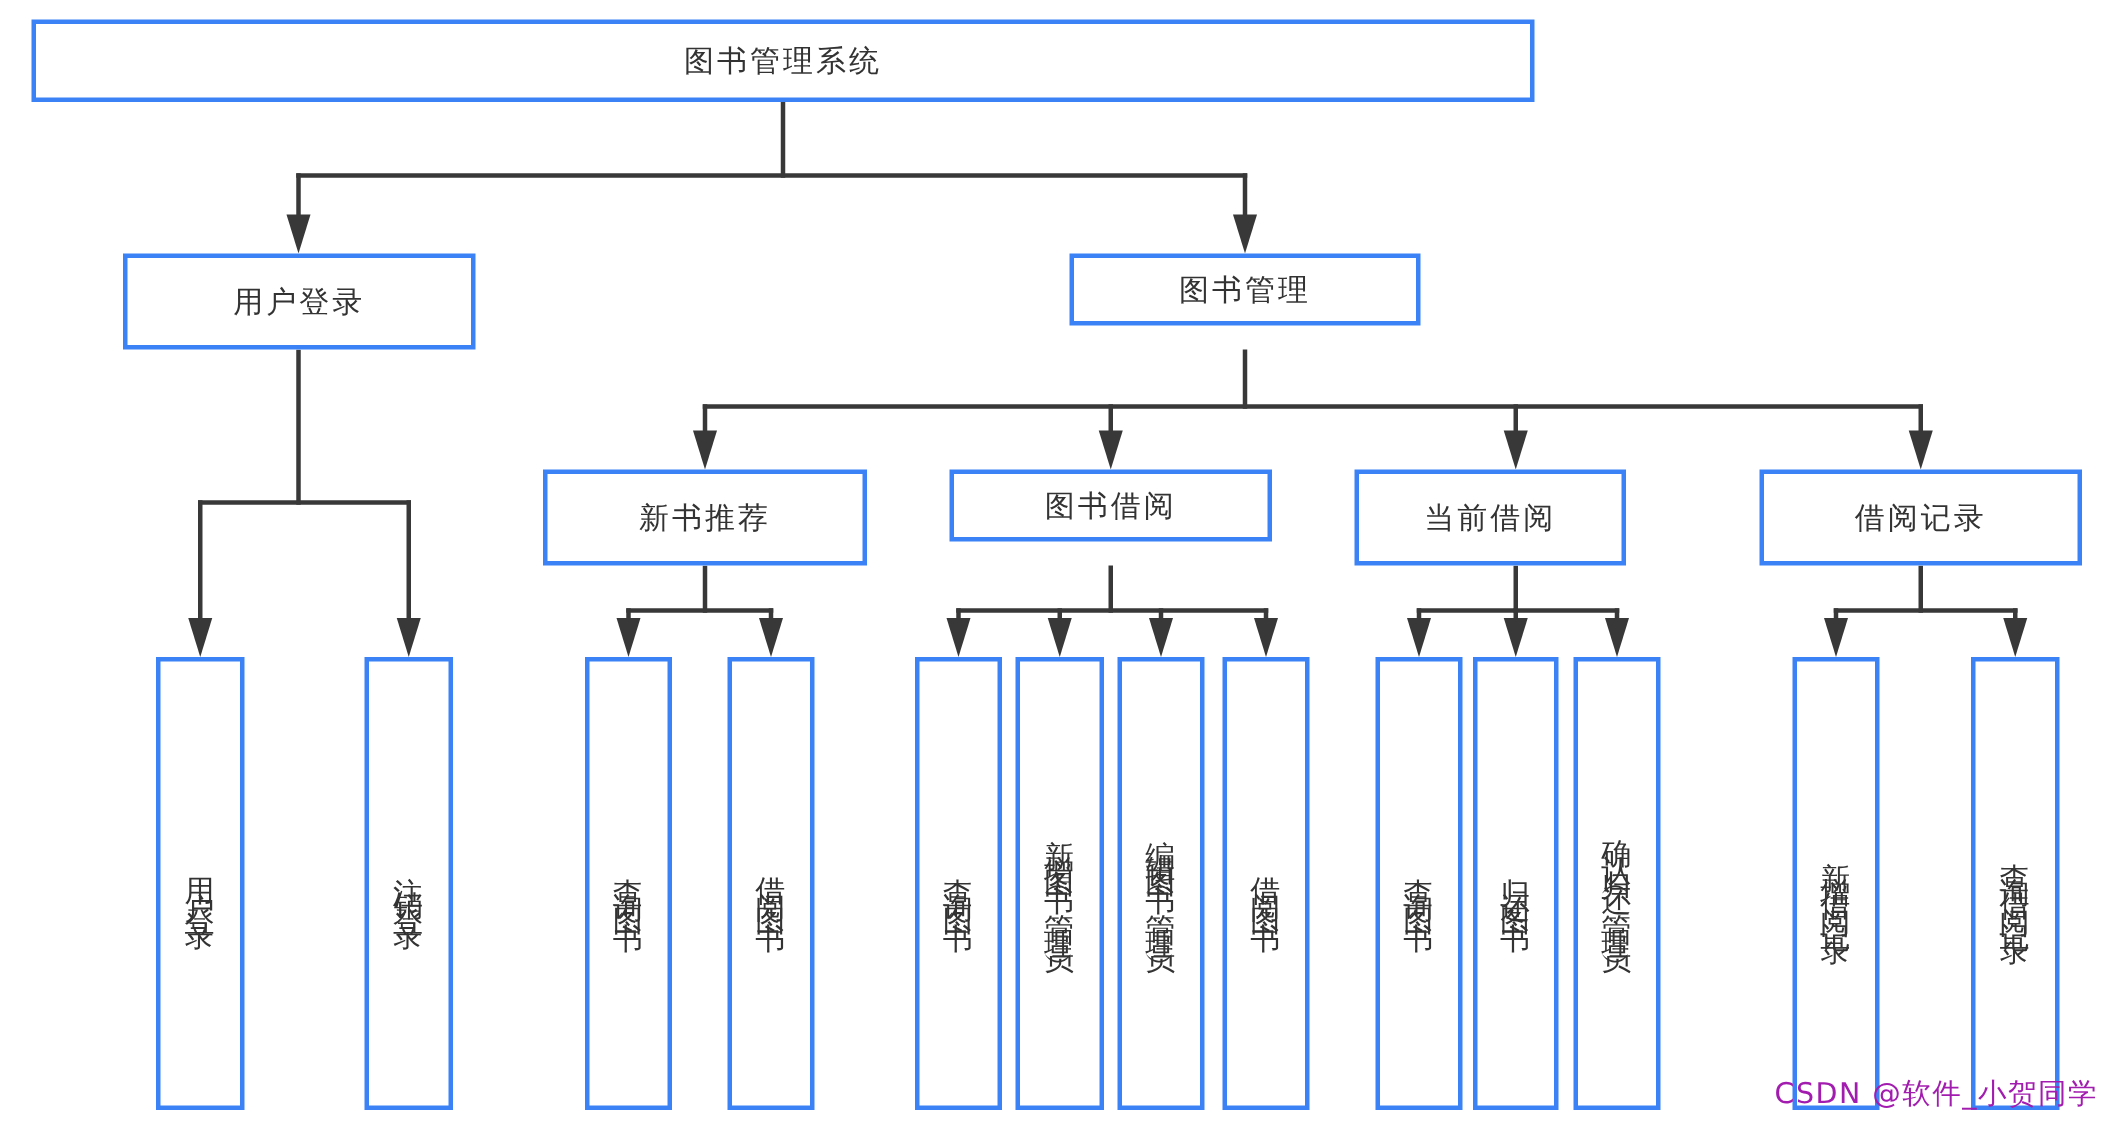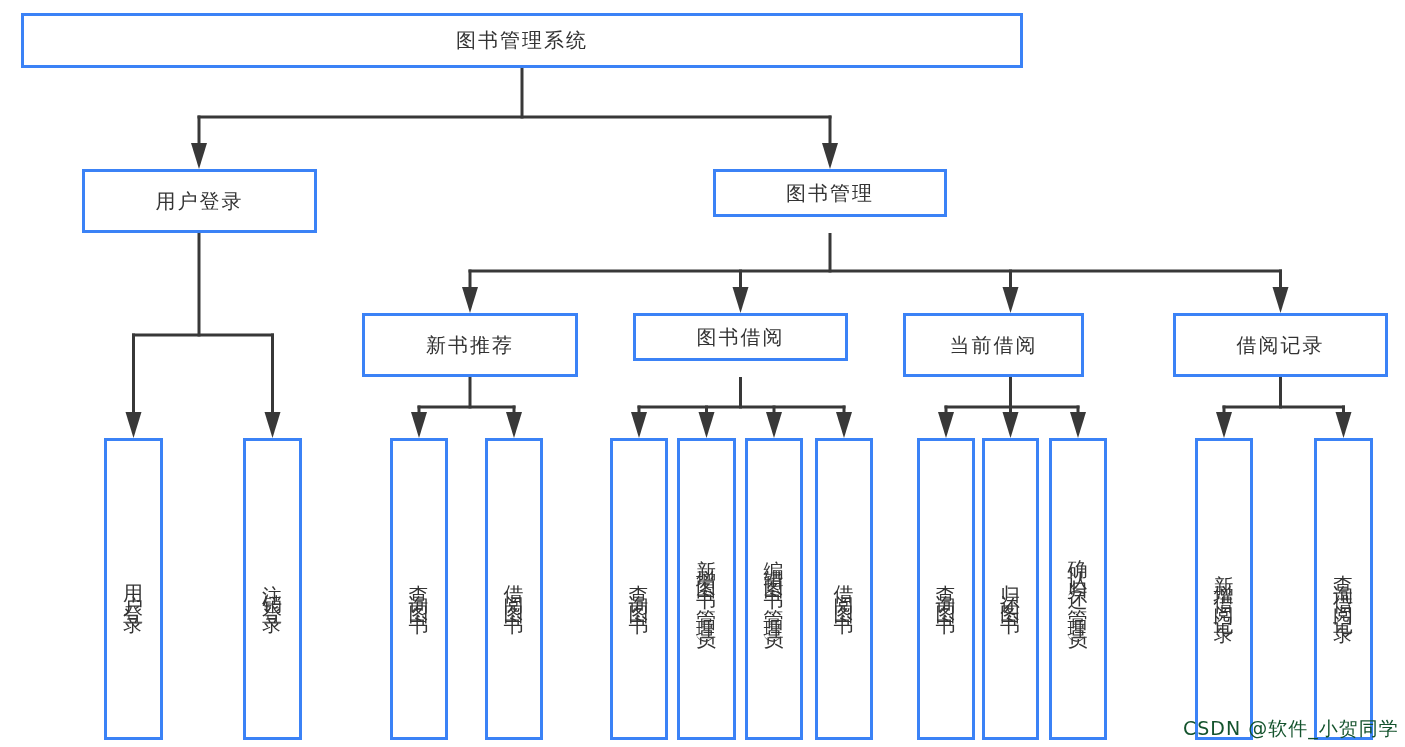--- a/index.html
+++ b/index.html
@@ -46,21 +46,21 @@
     line-height: 1;
     color: #333333;
     white-space: nowrap;
   }
   .watermark {
     position: absolute;
     left: 1183px;
     top: 716px;
     z-index: 2;
     font-size: 19px;
-    color: #14532d;
+    color: #a21caf;
     letter-spacing: 1px;
     white-space: nowrap;
   }
   svg line, svg path {
     stroke: #383838;
     stroke-width: 3;
     fill: none;
   }
   svg polygon {
     fill: #383838;

